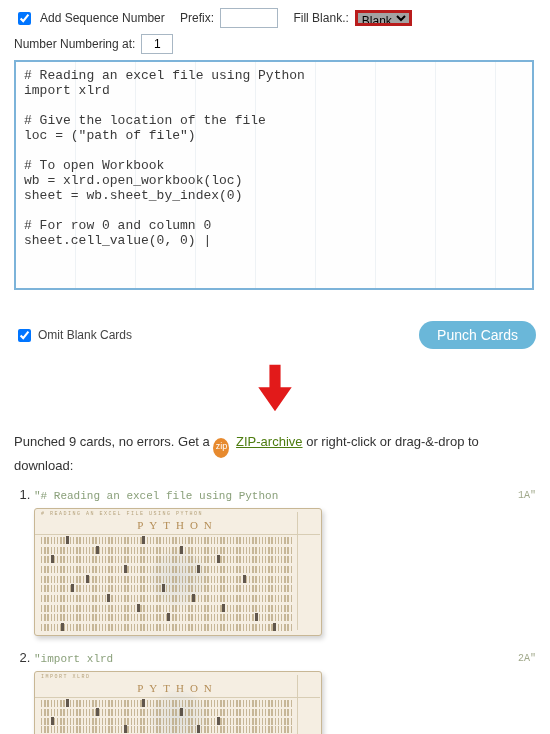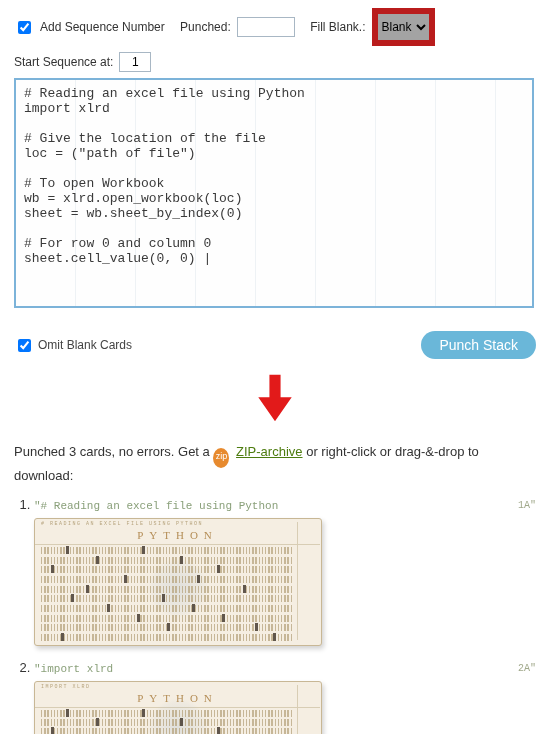--- a/index.html
+++ b/index.html
@@ -25,43 +25,43 @@
   }
   .text-input {
     border: 1px solid #a8b7c4;
     height: 20px;
     padding: 0 4px;
     font-size: 12px;
   }
   .prefix-input { width: 58px; }
   .startnum-input { width: 32px; text-align: center; }
   .select-fill {
-    border: 6px solid #b91c1c;
-    height: 38px;
+    border: 3px solid #b91c1c;
+    height: 16px;
     font-size: 12px;
     background: #a3a3a3;
   }
   .code-area {
     width: 520px;
     height: 230px;
     border: 2px solid #7cb3d9;
     padding: 6px 8px;
     font-family: "Courier New", monospace;
     font-size: 13px;
     color: #3a3a3a;
     resize: none;
     outline: none;
     white-space: pre;
     background-image: repeating-linear-gradient(
       to right,
       #fefefe 0, #fefefe 59px, #eef2f5 59px, #eef2f5 60px
     );
   }
   .lower-row {
-    margin-top: 20px;
+    margin-top: 28px;
     display: flex;
     align-items: center;
   }
   .lower-row .spacer { flex: 1; }
   .punch-btn {
     background: #6ab7d9;
     color: #fff;
     border: none;
     border-radius: 14px;
     padding: 6px 18px;
@@ -192,29 +192,29 @@
 </head>
 <body>
 
 
 
 
 <div class="options-row">
   <input type="checkbox" checked="" style="">
   <label>Add Sequence Number</label>
   &nbsp;
-  <label>Punched:</label>
+  <label>Prefix:</label>
   <input class="text-input prefix-input" type="text" value="" style="">
   &nbsp;
   <label>Fill Blank.:</label>
   <select class="select-fill">
     <option>Blank</option>
   </select>
   &nbsp;
-  <label>Start Sequence at:</label>
+  <label>Number Numbering at:</label>
   <input class="text-input startnum-input" type="text" value="1" style="">
 </div>
 
 
 <textarea class="code-area" spellcheck="false" style=""># Reading an excel file using Python
 import xlrd
 
 # Give the location of the file
 loc = ("path of file")
 
@@ -223,33 +223,33 @@
 sheet = wb.sheet_by_index(0)
 
 # For row 0 and column 0
 sheet.cell_value(0, 0) |</textarea>
 
 
 <div class="lower-row">
   <input type="checkbox" checked="" style="">
   <label style="margin-left:4px">Omit Blank Cards</label>
   <div class="spacer"></div>
-  <button class="punch-btn">Punch Stack</button>
+  <button class="punch-btn">Punch Cards</button>
 </div>
 
 
 <div class="arrow-zone">
   <svg class="arrow-svg" viewBox="0 0 40 56">
     <path d="M14 2 H26 V26 H38 L20 52 L2 26 H14 Z" fill="#e21a1a"></path>
   </svg>
 </div>
 
 
 <div class="result-line">
-  <span>Punched 3 cards, no errors. Get a </span>
+  <span>Punched 9 cards, no errors. Get a </span>
   <span class="zip-badge">zip</span>
   <a class="zip-link">ZIP-archive</a>
   <span> or right-click or drag-&amp;-drop to download:</span>
 </div>
 
 
 <ol class="card-list">
 
   <li>
     <div class="card-source">

